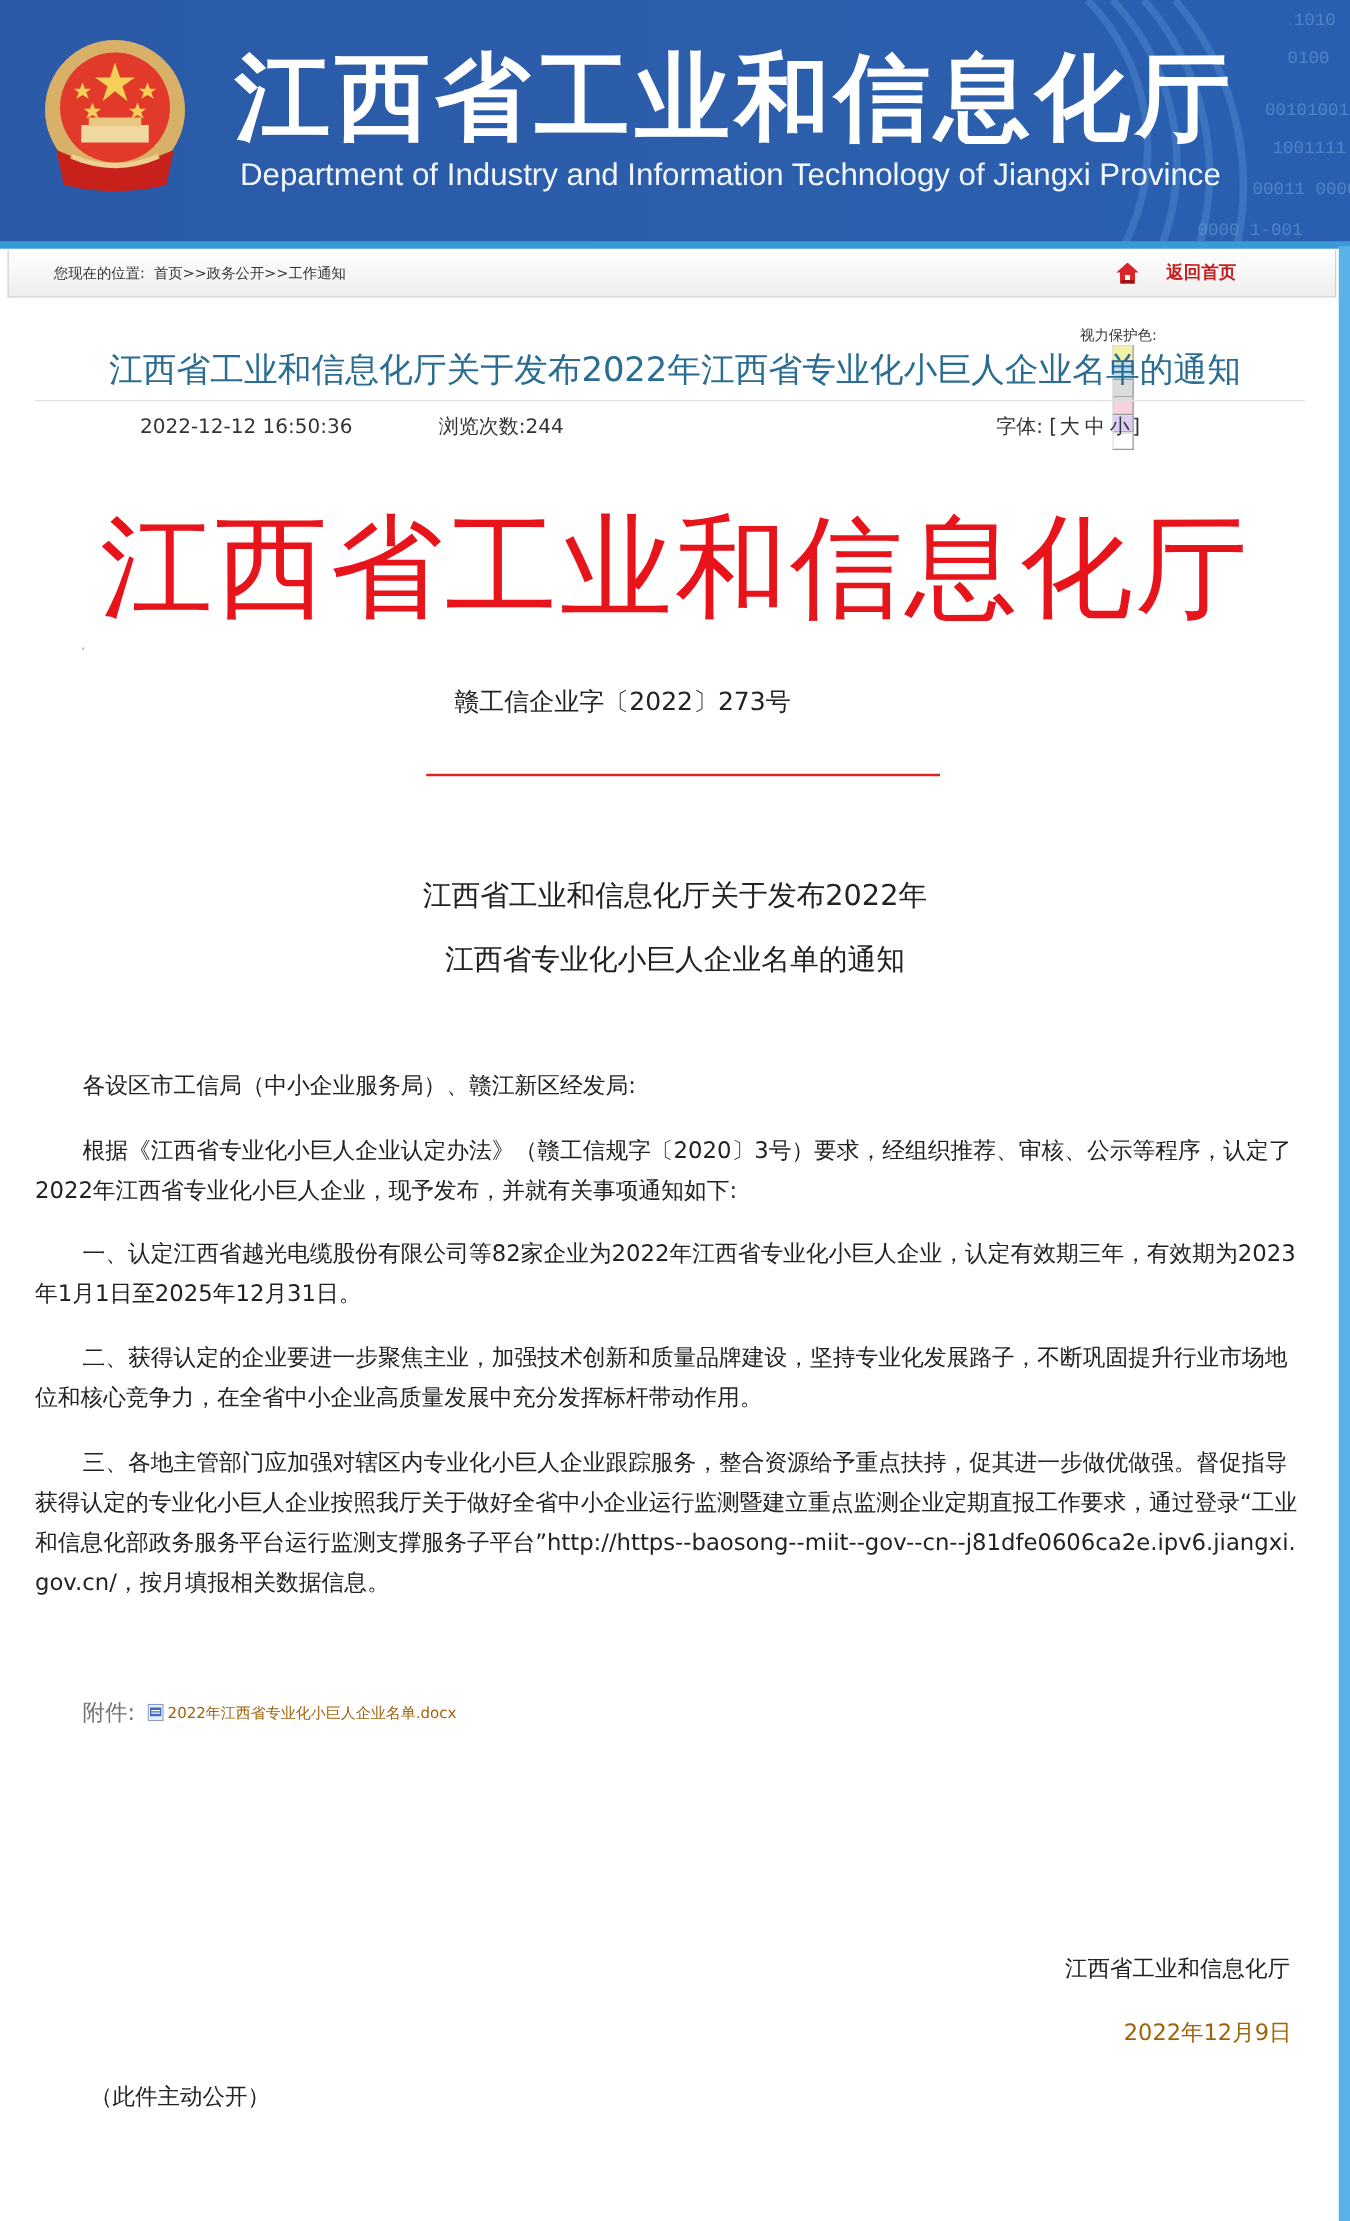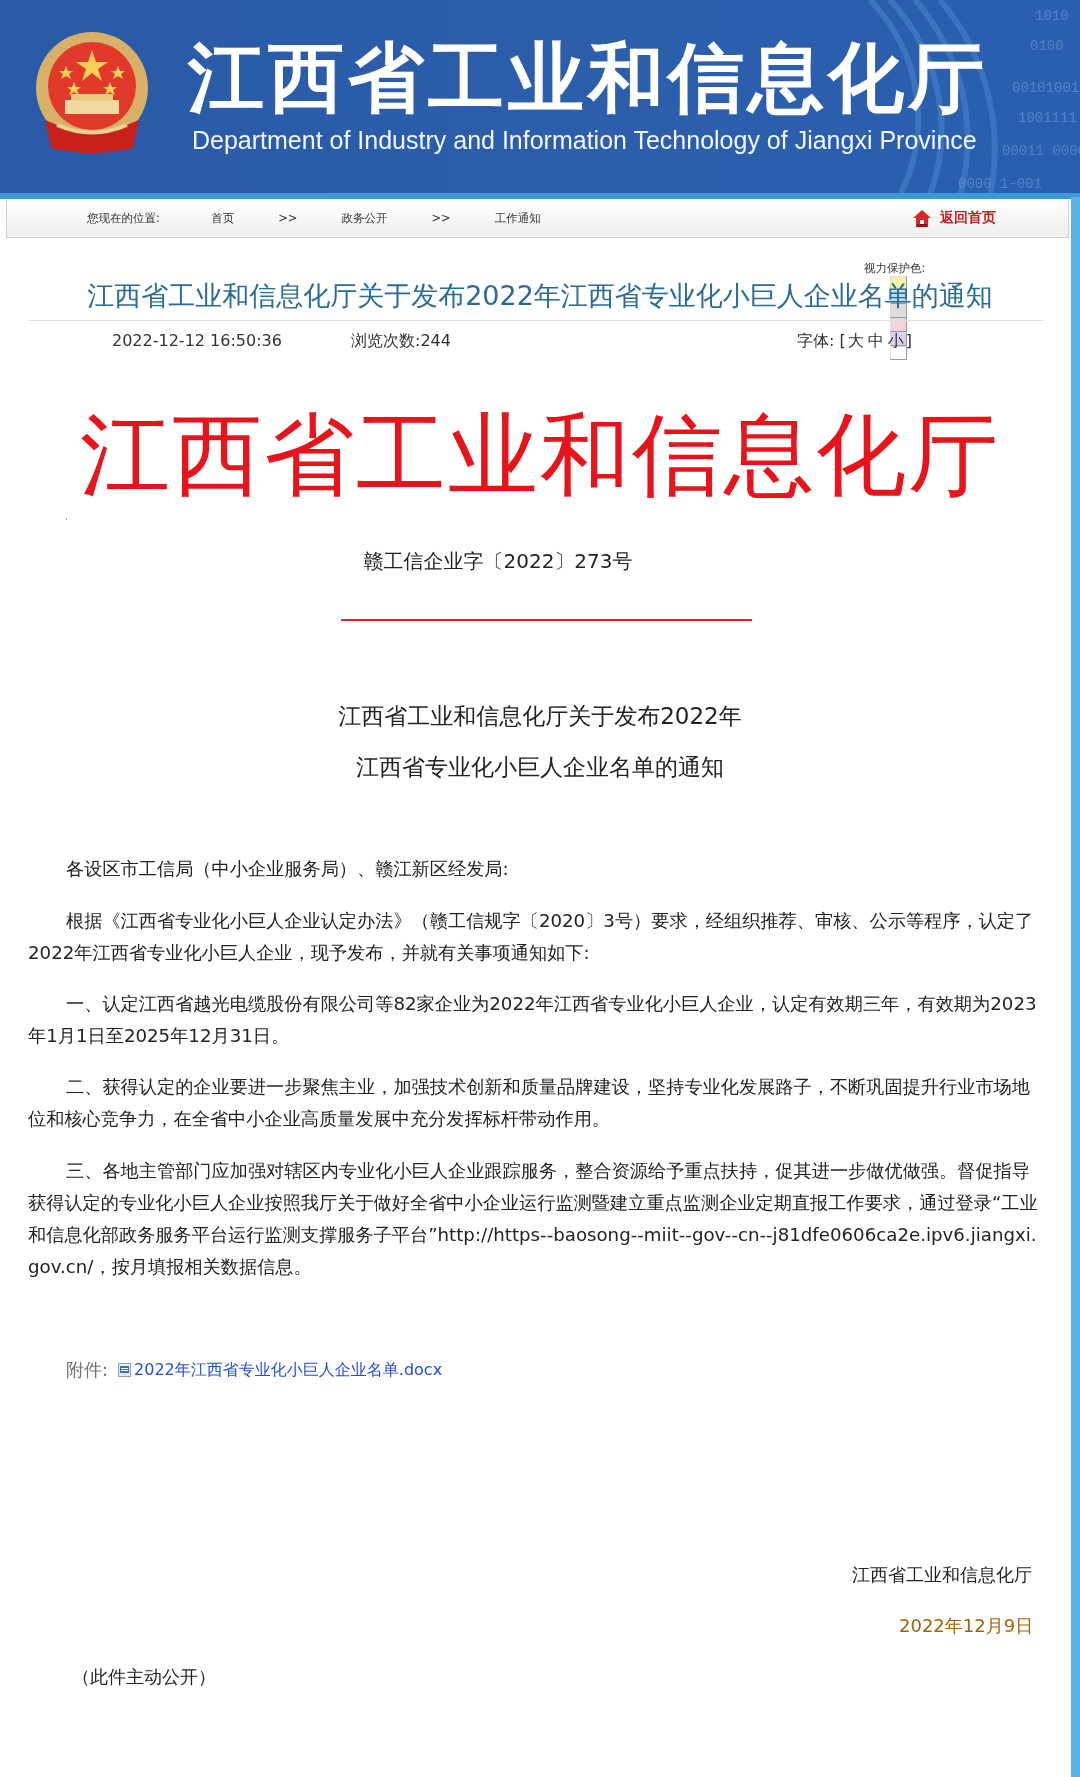--- a/index.html
+++ b/index.html
@@ -17,22 +17,22 @@
   .banner-sub { position: absolute; left: 192px; top: 126px; font-family: "Liberation Sans", sans-serif;
     font-size: 25px; color: #f2f6ff; white-space: nowrap; }
 
   
   .right-edge { position: absolute; left: 1071px; top: 197px; width: 9px; height: 1580px; background: #5ab0e8; }
 
   
   .crumb-bar { position: absolute; left: 6px; top: 200px; width: 1063px; height: 38px;
     background: linear-gradient(#ffffff, #eeeeee); border: 1px solid #d0d0d0; border-top: none; }
   .crumb { position: absolute; left: 36px; top: 11px; font-size: 11.5px; color: #333; white-space: nowrap; }
-  .crumb span { cursor: pointer; margin-left: 44px; }
-  .home-link { position: absolute; left: 906px; top: 9px; display: flex; align-items: center; gap: 9px; cursor: pointer; }
+  .crumb span { cursor: pointer; }
+  .home-link { position: absolute; left: 886px; top: 9px; display: flex; align-items: center; gap: 22px; cursor: pointer; }
   .home-icon { width: 18px; height: 17px; }
   .home-text { font-size: 14px; font-weight: bold; color: #c81e1e; font-family: "DejaVu Serif", serif; }
 
   
   .eyecare { position: absolute; left: 864px; top: 261px; display: flex; align-items: center; flex-direction: column; }
   .eyecare-label { font-size: 11.5px; color: #333; margin-right: 8px; }
   .swatch { width: 17px; height: 14px; border: 1px solid #9a9a9a; border-top-color: #dcdcdc; border-left-color: #dcdcdc; cursor: pointer; }
 
   
   .art-title { position: absolute; left: 0; width: 1080px; top: 278px; text-align: center; font-size: 27px;
@@ -59,21 +59,21 @@
   .indent { text-indent: 38px; }
   .p-salute { top: 853px; left: 66px; }
   .p1 { top: 905px; }
   .p2 { top: 988px; }
   .p3 { top: 1071px; }
   .p4 { top: 1155px; }
 
   .attach { position: absolute; left: 66px; top: 1358px; display: flex; align-items: center; white-space: nowrap; }
   .attach-label { font-size: 18px; color: #737373; margin-right: 10px; }
   .doc-icon { width: 13px; height: 14px; margin-right: 3px; }
-  .attach-file { font-size: 16px; color: #1d4ed8; cursor: pointer; }
+  .attach-file { font-size: 12px; color: #a16207; cursor: pointer; }
 
   .sign-org { position: absolute; left: 852px; top: 1563px; font-size: 18px; color: #222; white-space: nowrap; }
   .sign-date { position: absolute; left: 899px; top: 1614px; font-size: 18px; color: #a16207; white-space: nowrap; }
   .public-note { position: absolute; left: 72px; top: 1665px; font-size: 18px; color: #222; white-space: nowrap; }
   .stray-dot { position: absolute; left: 66px; top: 518px; width: 1px; height: 2px; background: #999; }
 </style>
 </head>
 <body>
 
 <div class="banner">

